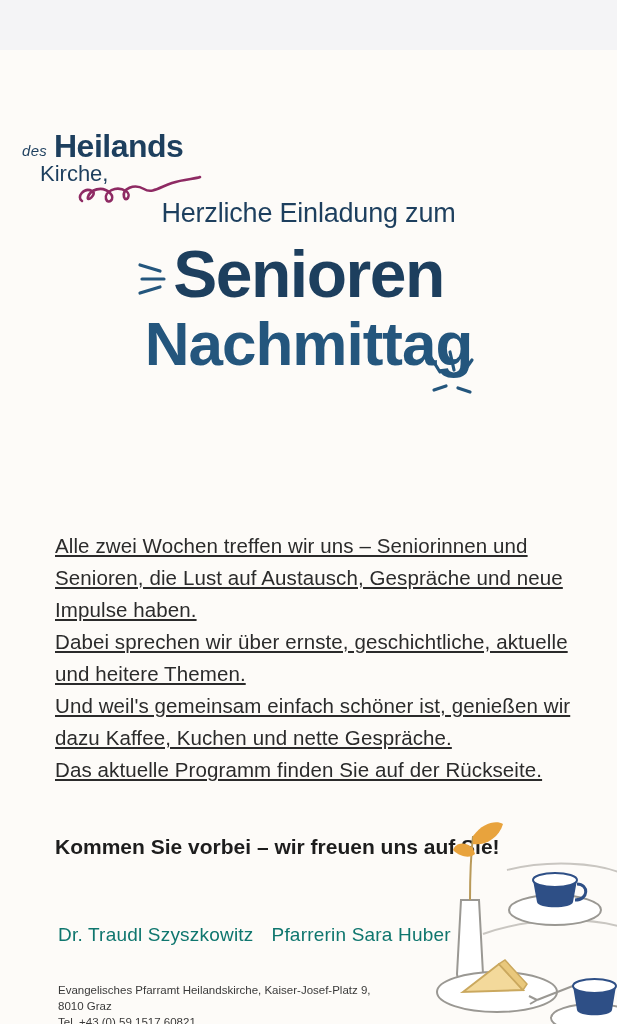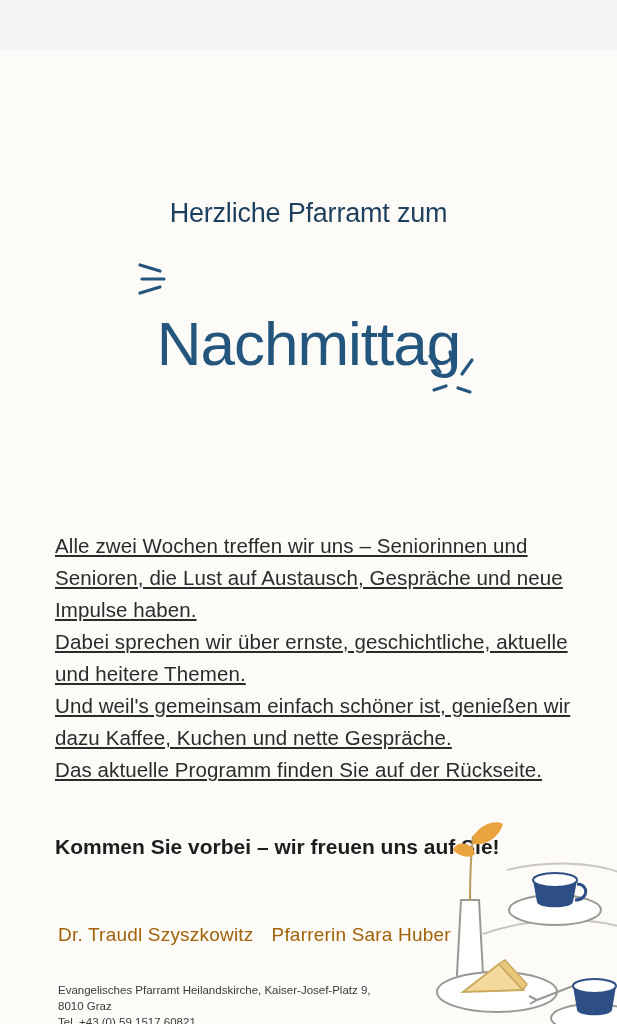--- a/index.html
+++ b/index.html
@@ -90,21 +90,21 @@
     font-weight: 700;
     color: #1d3f5e;
     letter-spacing: -1.5px;
   }
   .big2 {
     position: absolute;
     left: 0; top: 258px;
     width: 617px;
     text-align: center;
     font-size: 62px;
-    font-weight: 400;
+    font-weight: 700;
     color: #24567d;
     letter-spacing: -1px;
   }
   .spark {
     position: absolute;
     stroke: #24567d;
     stroke-width: 3.2;
     stroke-linecap: round;
     fill: none;
   }
@@ -139,21 +139,21 @@
     font-size: 21px;
     font-weight: 700;
     line-height: 30px;
     color: #1d1d1d;
   }
   .names {
     position: absolute;
     left: 58px; top: 874px;
     width: 520px;
     font-size: 19px;
-    color: #a16207;
+    color: #0f766e;
     letter-spacing: .2px;
   }
   .names span.gap { display: inline-block; width: 18px; }
   .imprint {
     position: absolute;
     left: 58px; top: 932px;
     width: 330px;
     font-size: 11.5px;
     line-height: 16px;
     color: #3a3a3a;
@@ -170,29 +170,38 @@
 </style>
 </head>
 <body>
 
 <div class="page">
 
   <div class="top-strip"></div>
 
   <div class="sheet">
 
-
-    <div class="invite">Herzliche Pfarramt zum</div>
+    <div class="logo">
+      <div class="des">des</div>
+      <div class="heilands">Heilands</div>
+      <div class="kirche">Kirche,</div>
+      <svg class="sein" viewBox="0 0 130 34">
+        <path d="M10 26 C 4 22, 12 12, 20 16 C 26 19, 14 28, 16 22 C 18 15, 30 10, 38 18 C 44 24, 36 30, 34 24 C 32 17, 44 10, 54 16 C 60 20, 54 28, 52 22 C 50 14, 62 8, 72 14 C 80 19, 88 12, 100 8 C 112 4, 124 4, 128 2" fill="none" stroke="#8e2a63" stroke-width="2.6" stroke-linecap="round"></path>
+      </svg>
+    </div>
+
+    <div class="invite">Herzliche Einladung zum</div>
 
     <svg class="spark spark-left" width="36" height="48" viewBox="0 0 36 48">
       <path d="M2 10 L22 16"></path>
       <path d="M4 24 L26 24"></path>
       <path d="M2 38 L22 32"></path>
     </svg>
 
+    <div class="big1">Senioren</div>
     <div class="big2">Nachmittag</div>
 
     <svg class="spark spark-right" width="60" height="50" viewBox="0 0 60 50">
       <path d="M6 6 L16 22"></path>
       <path d="M26 2 L30 20"></path>
       <path d="M48 10 L38 24"></path>
       <path d="M10 40 L22 36"></path>
       <path d="M34 38 L46 42"></path>
     </svg>
 

